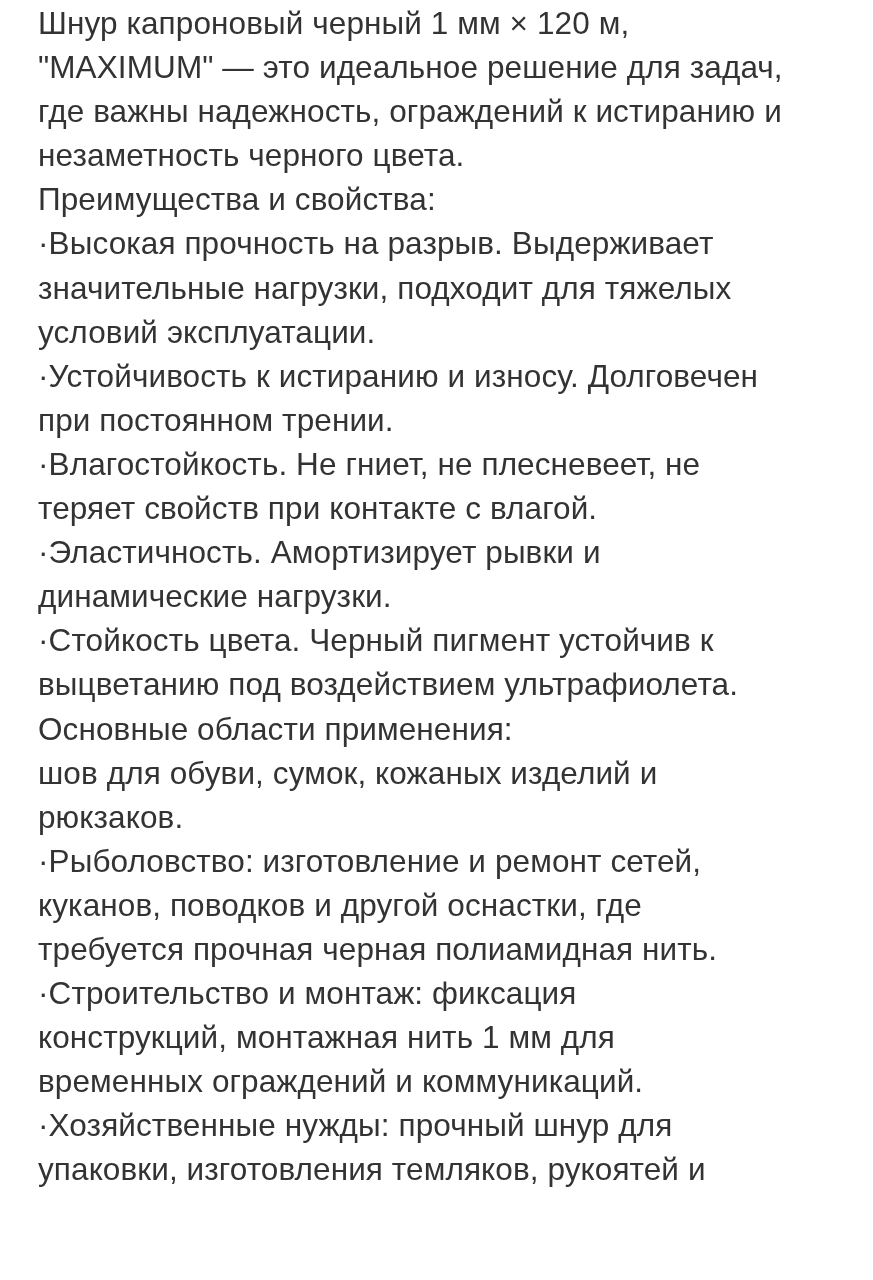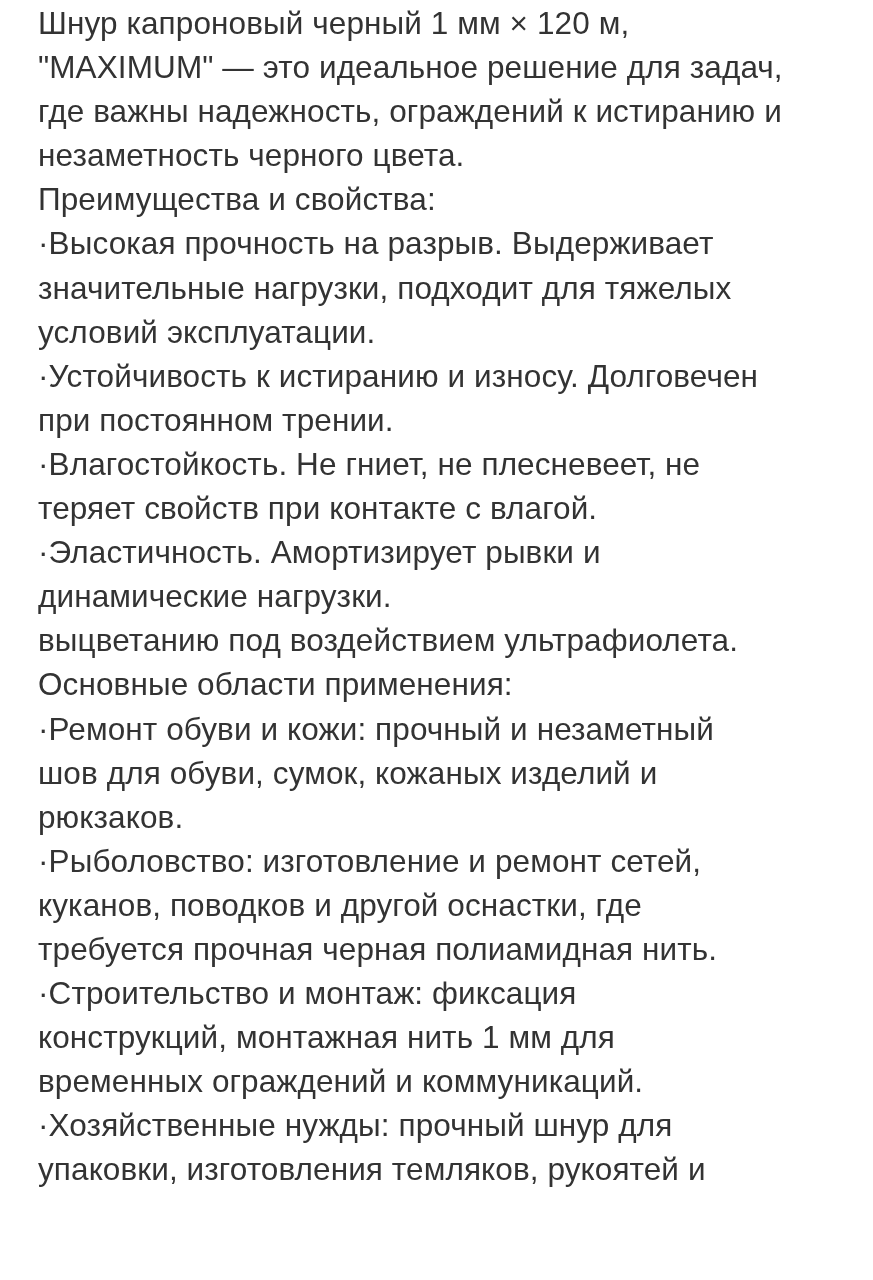--- a/index.html
+++ b/index.html
@@ -37,23 +37,23 @@
       <div class="line">Преимущества и свойства:</div>
       <div class="line">·Высокая прочность на разрыв. Выдерживает</div>
       <div class="line">значительные нагрузки, подходит для тяжелых</div>
       <div class="line">условий эксплуатации.</div>
       <div class="line">·Устойчивость к истиранию и износу. Долговечен</div>
       <div class="line">при постоянном трении.</div>
       <div class="line">·Влагостойкость. Не гниет, не плесневеет, не</div>
       <div class="line">теряет свойств при контакте с влагой.</div>
       <div class="line">·Эластичность. Амортизирует рывки и</div>
       <div class="line">динамические нагрузки.</div>
+      <div class="line">·Стойкость цвета. Черный пигмент устойчив к</div>
       <div class="line">выцветанию под воздействием ультрафиолета.</div>
       <div class="line">Основные области применения:</div>
-      <div class="line">·Ремонт обуви и кожи: прочный и незаметный</div>
       <div class="line">шов для обуви, сумок, кожаных изделий и</div>
       <div class="line">рюкзаков.</div>
       <div class="line">·Рыболовство: изготовление и ремонт сетей,</div>
       <div class="line">куканов, поводков и другой оснастки, где</div>
       <div class="line">требуется прочная черная полиамидная нить.</div>
       <div class="line">·Строительство и монтаж: фиксация</div>
       <div class="line">конструкций, монтажная нить 1 мм для</div>
       <div class="line">временных ограждений и коммуникаций.</div>
       <div class="line">·Хозяйственные нужды: прочный шнур для</div>
       <div class="line">упаковки, изготовления темляков, рукоятей и</div>

